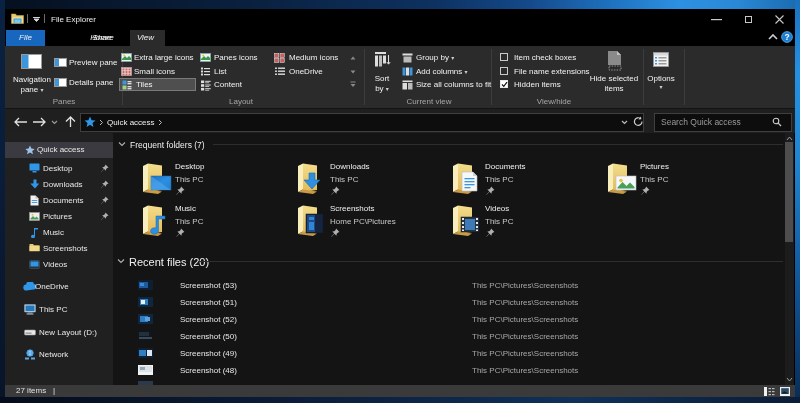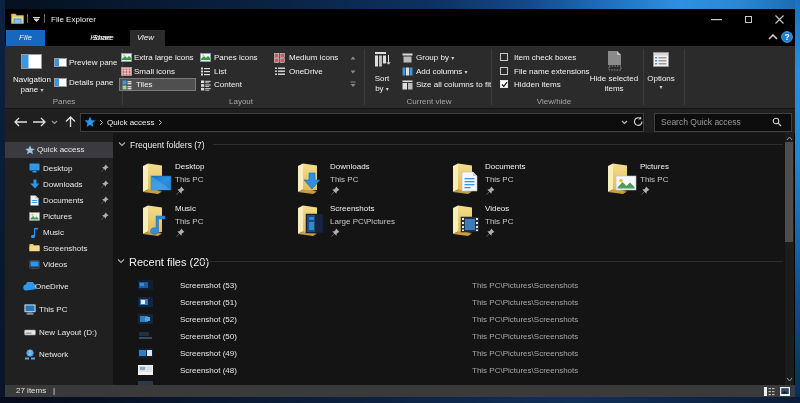--- a/index.html
+++ b/index.html
@@ -503,21 +503,21 @@
     <path d="M4.5,0.5 l3,3 -1.2,0.4 -1.2,1.2 -0.3,1.7 -1.7,-1.7 -2.6,2.6 -0.2,-0.2 2.6,-2.6 -1.7,-1.7 1.7,-0.3 1.2,-1.2 z" fill="#b0b0b0"></path>
   </svg>
 
 <svg class="abs" style="left:297px;top:205px" width="30" height="31" viewBox="0 0 30 31">
   <use href="#folder"></use>
   <rect x="9" y="9" width="17" height="19" fill="#16253d" stroke="#0e1a2c" stroke-width="0.5"></rect>
   <path d="M10,10 h8 v17 h-8 z" fill="#1e4a8a"></path>
   <path d="M12,12 h5 v3 h-5 z M12,17 h5 v8 h-5 z" fill="#2f86d2"></path>
 </svg>
 <div class="tile-title" style="left:330px;top:204px">Screenshots</div>
-<div class="tile-sub" style="left:330px;top:217px">Large PC\Pictures</div>
+<div class="tile-sub" style="left:330px;top:217px">Home PC\Pictures</div>
 <svg class="abs" style="left:331px;top:228px" width="9" height="9" viewBox="0 0 8 8">
     <path d="M4.5,0.5 l3,3 -1.2,0.4 -1.2,1.2 -0.3,1.7 -1.7,-1.7 -2.6,2.6 -0.2,-0.2 2.6,-2.6 -1.7,-1.7 1.7,-0.3 1.2,-1.2 z" fill="#b0b0b0"></path>
   </svg>
 
 <svg class="abs" style="left:452px;top:205px" width="30" height="31" viewBox="0 0 30 31">
   <use href="#folder"></use>
   <rect x="9" y="12" width="18" height="15" fill="#28323c" stroke="#0e1a2c" stroke-width="0.5"></rect>
   <g fill="#e8e8e8">
       <rect x="10" y="13" width="2" height="2"></rect>
       <rect x="10" y="17" width="2" height="2"></rect>

